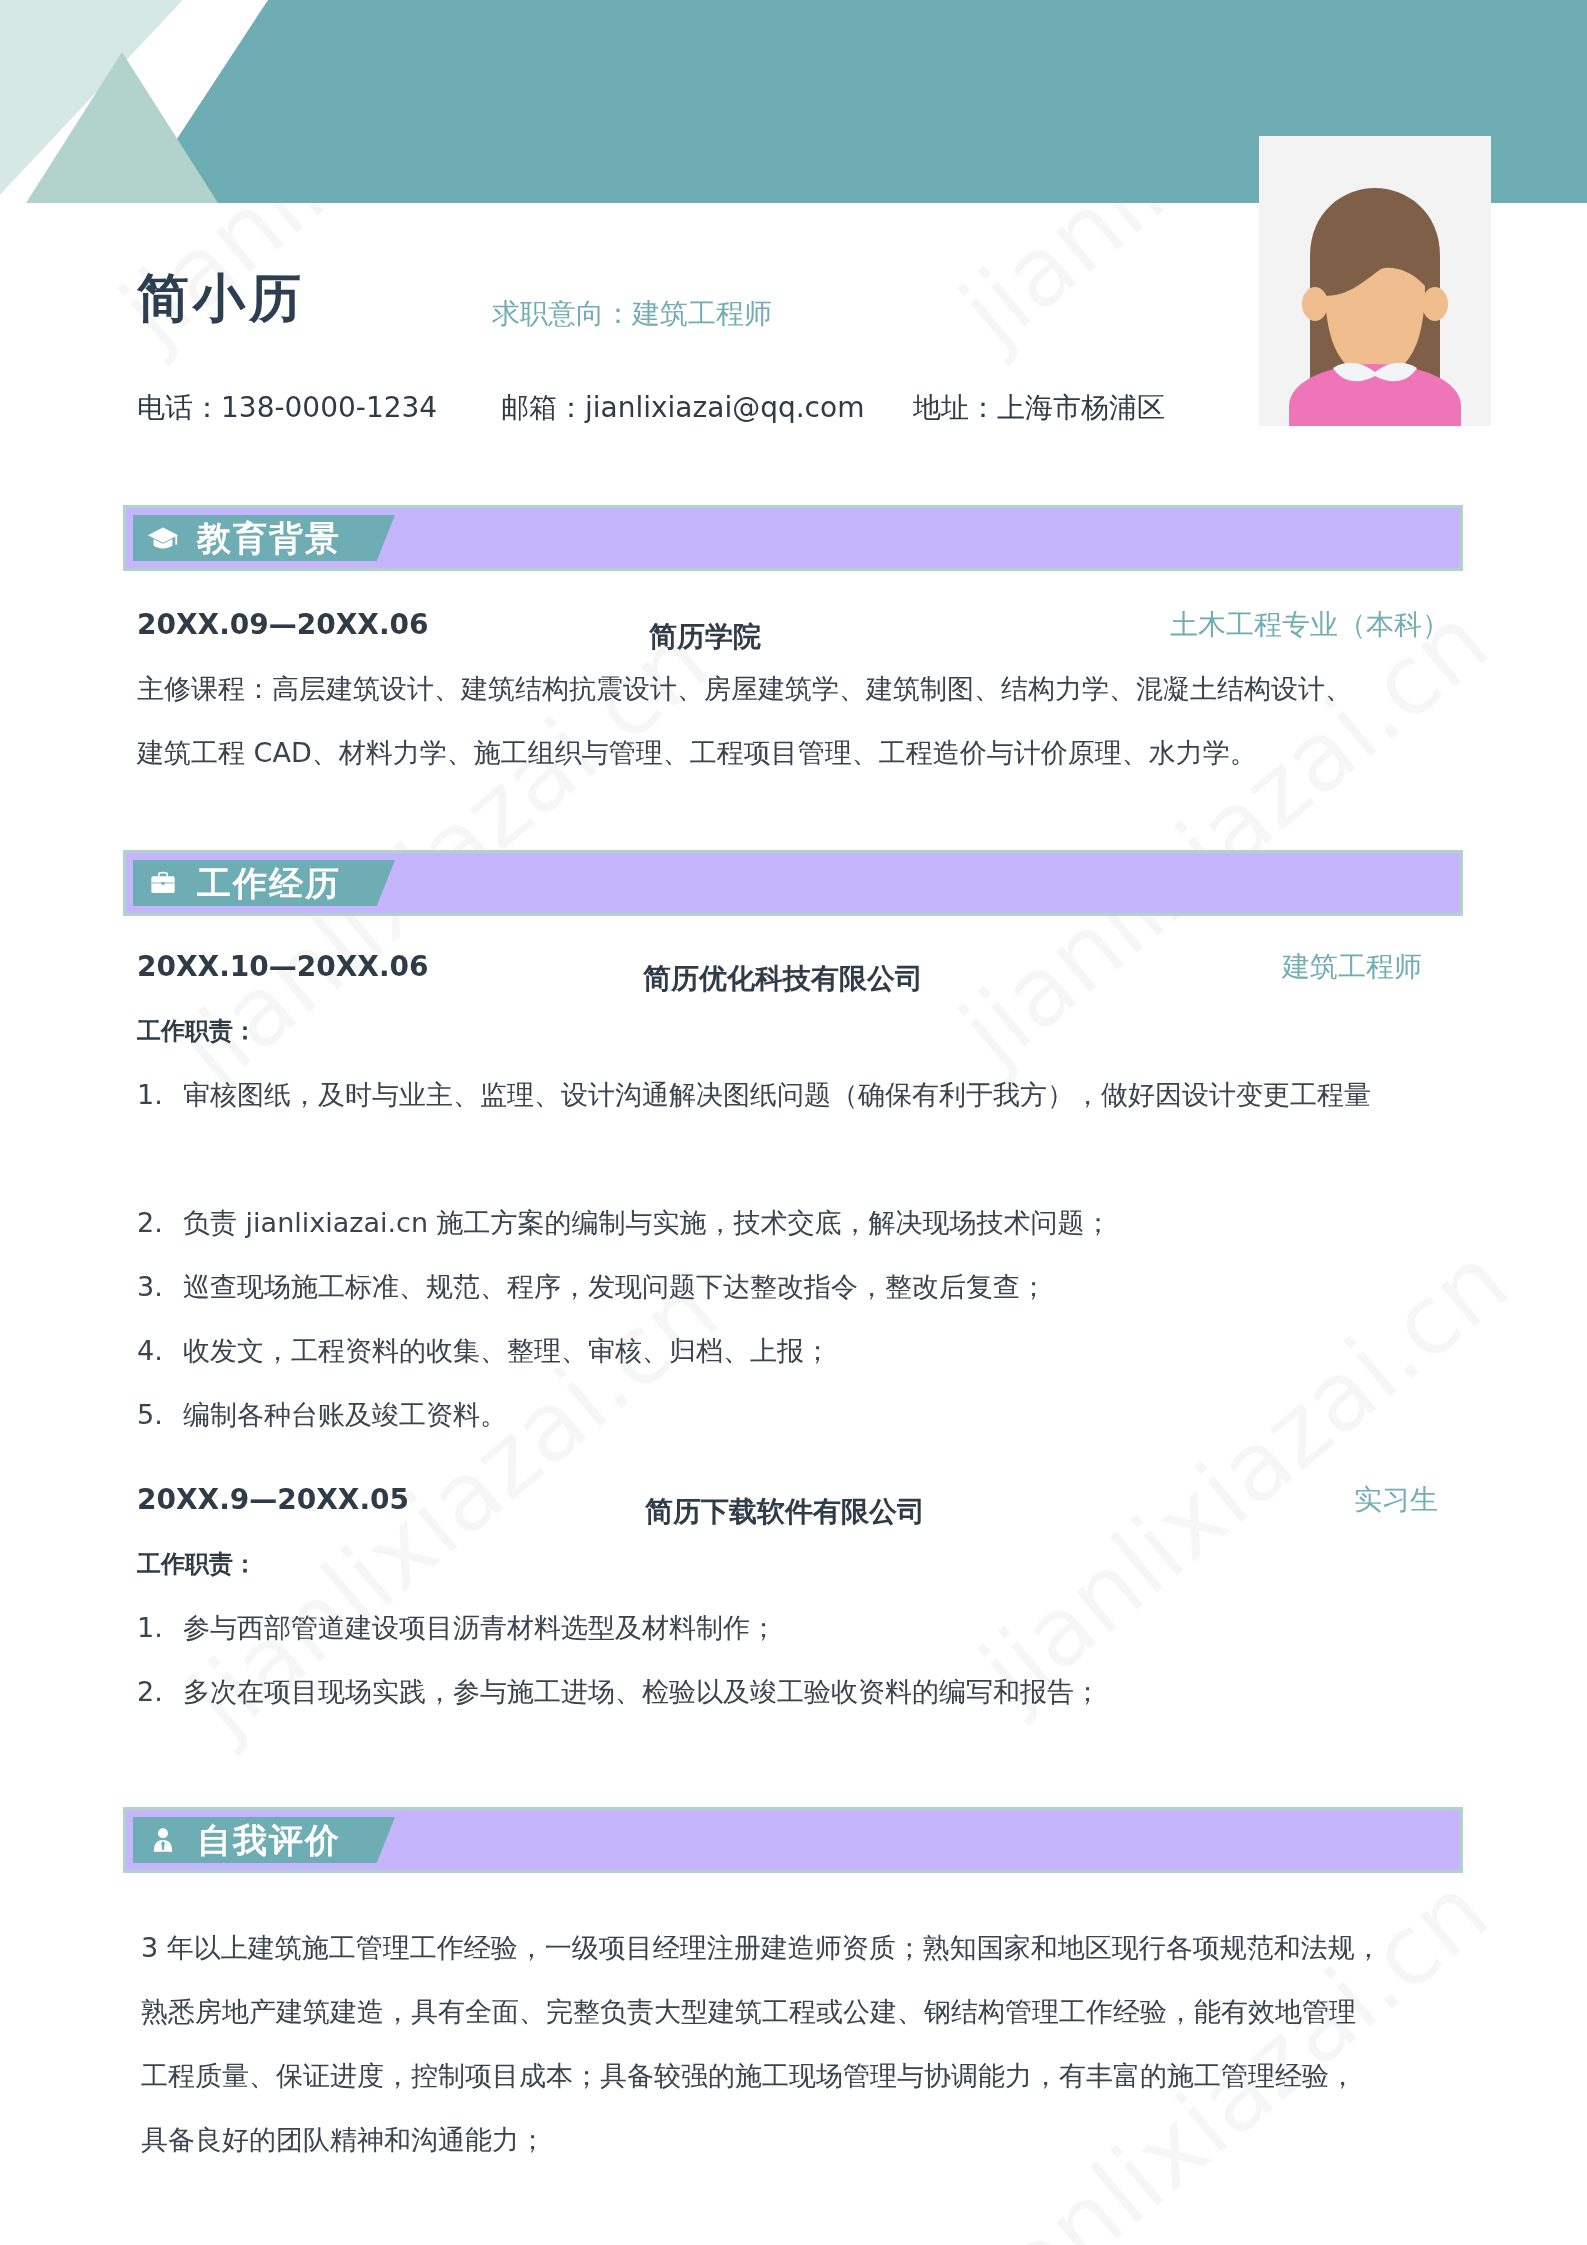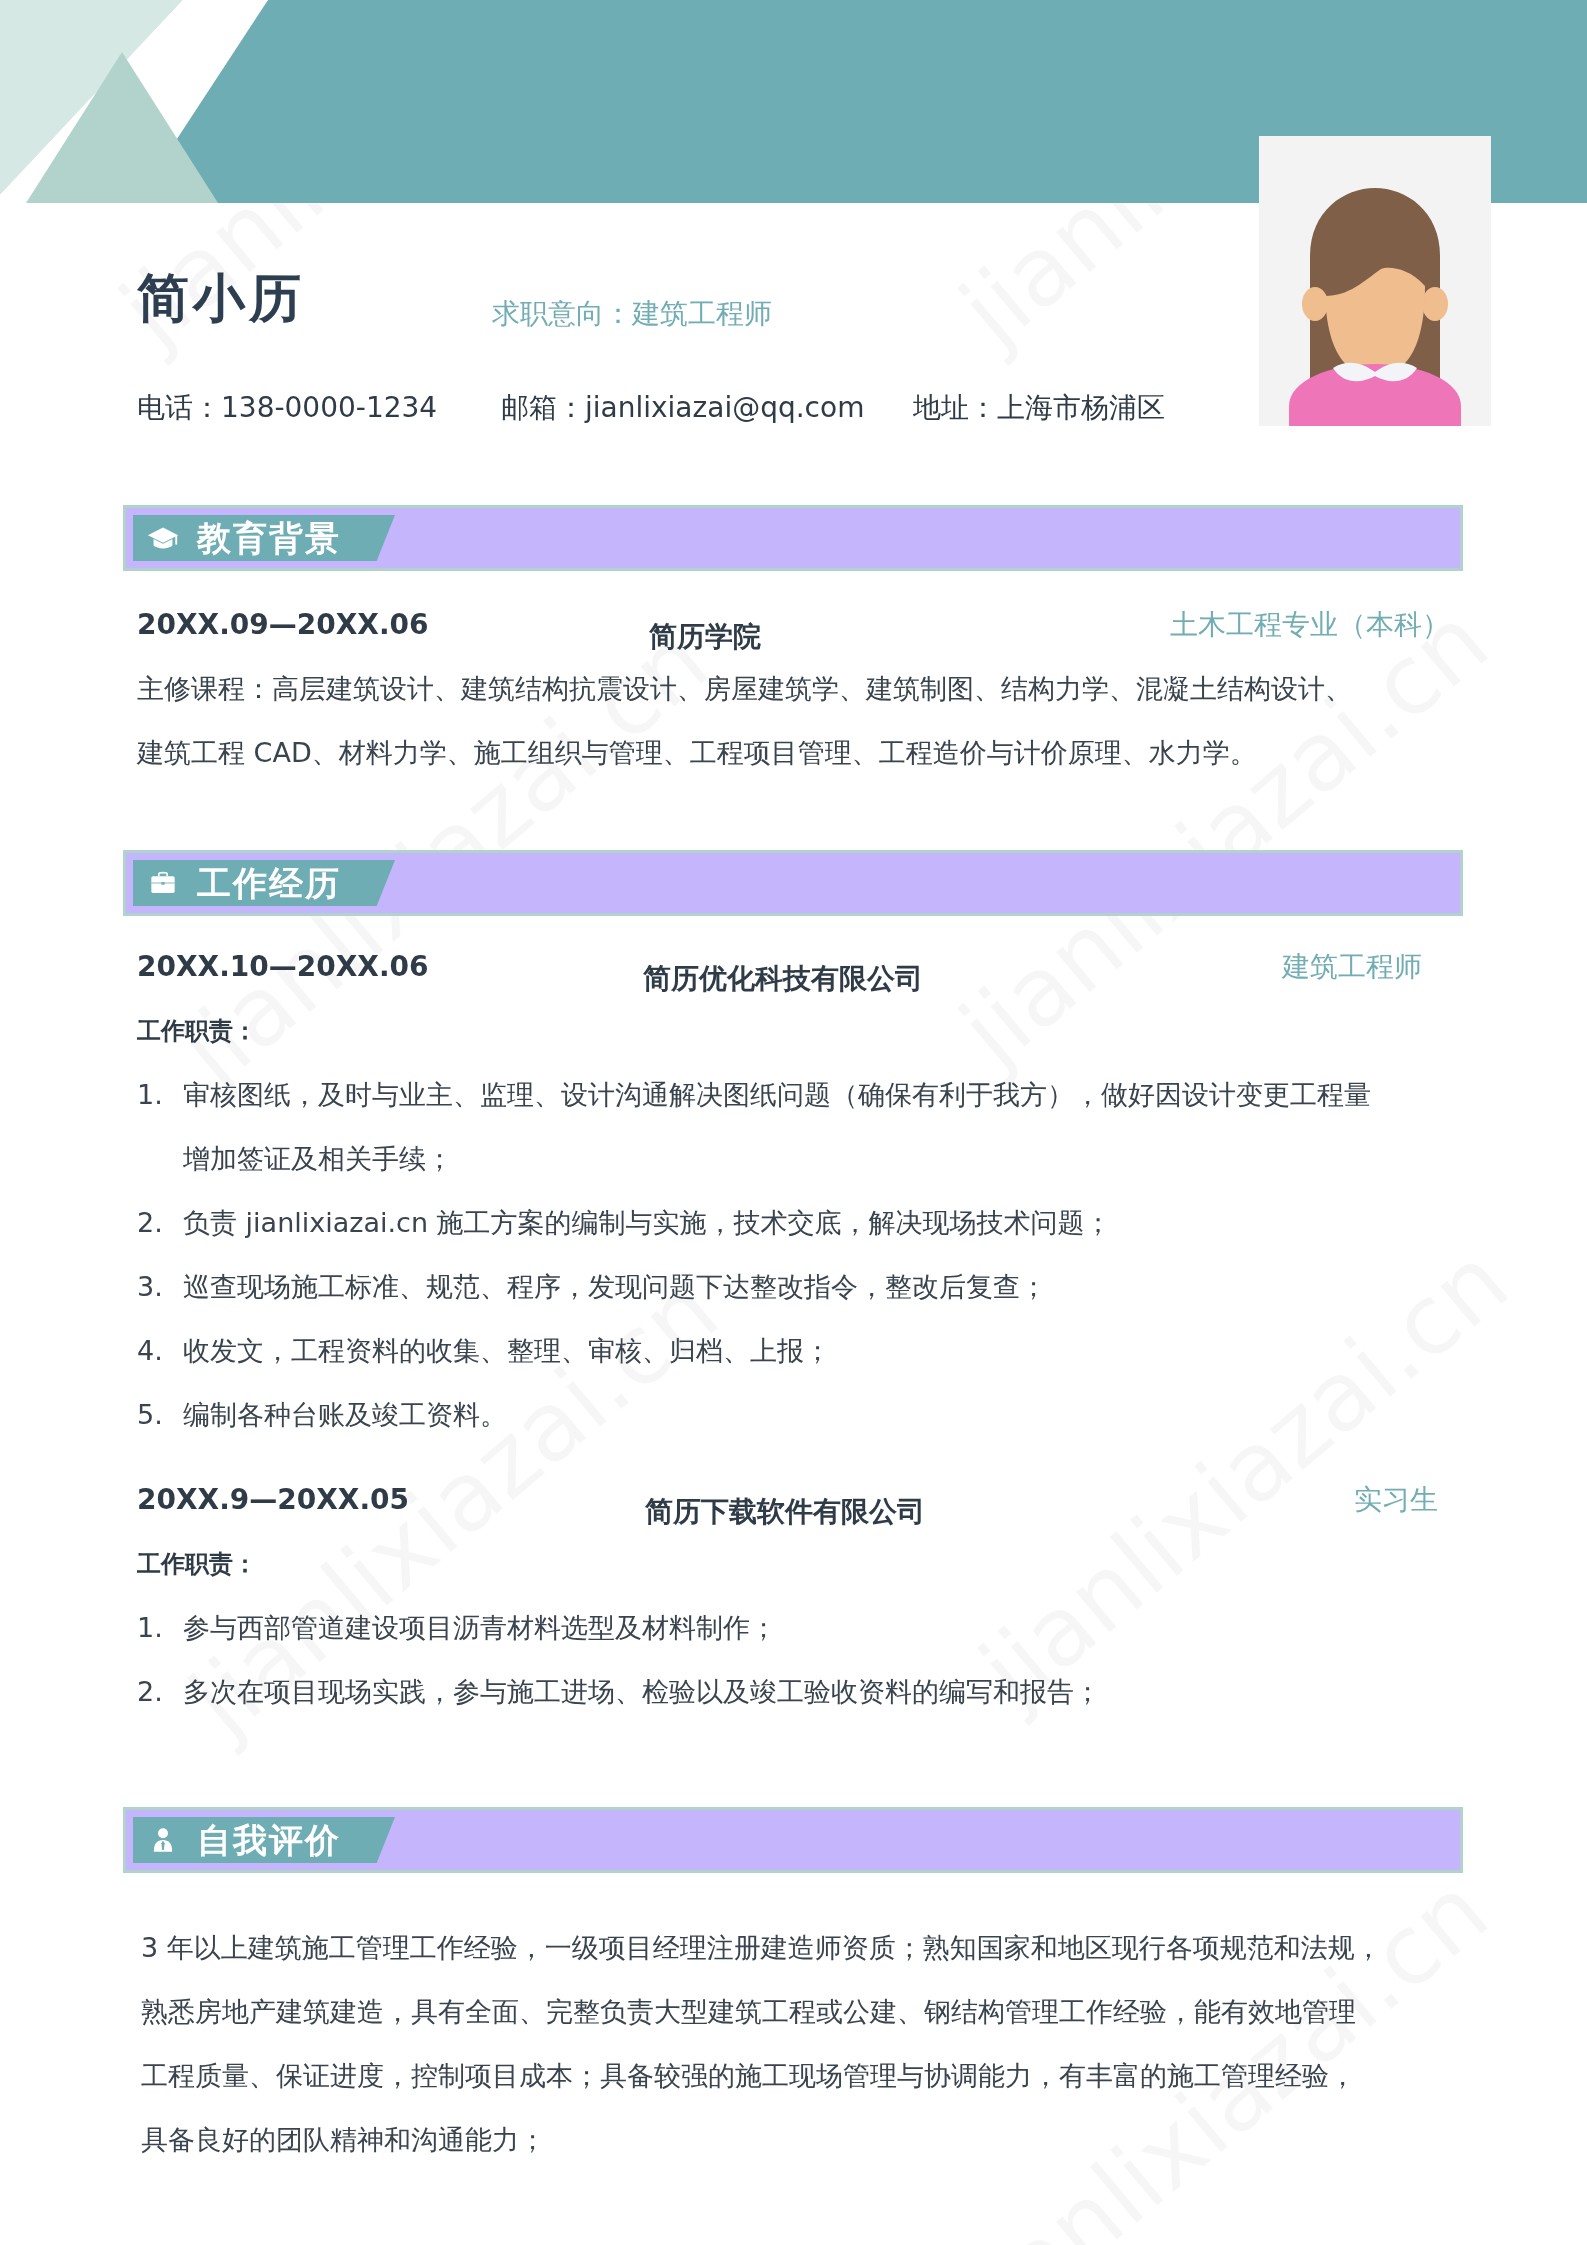--- a/index.html
+++ b/index.html
@@ -135,21 +135,20 @@
 <div class="row" style="top:947px;">
   <span class="date">20XX.10—20XX.06</span>
   <span class="org" style="left:506px;">简历优化科技有限公司</span>
   <span class="role" style="right:28px;">建筑工程师</span>
 </div>
 <div class="label" style="top:1011px;">工作职责：</div>
 
 <div class="list-item" style="top:1063px;">
   <span class="num">1.</span>
   <span class="txt">审核图纸，及时与业主、监理、设计沟通解决图纸问题（确保有利于我方），做好因设计变更工程量</span>
-  <span class="txt">增加签证及相关手续；</span>
 </div>
 <div class="list-item" style="top:1191px;">
   <span class="num">2.</span>
   <span class="txt">负责 jianlixiazai.cn 施工方案的编制与实施，技术交底，解决现场技术问题；</span>
 </div>
 <div class="list-item" style="top:1255px;">
   <span class="num">3.</span>
   <span class="txt">巡查现场施工标准、规范、程序，发现问题下达整改指令，整改后复查；</span>
 </div>
 <div class="list-item" style="top:1319px;">

